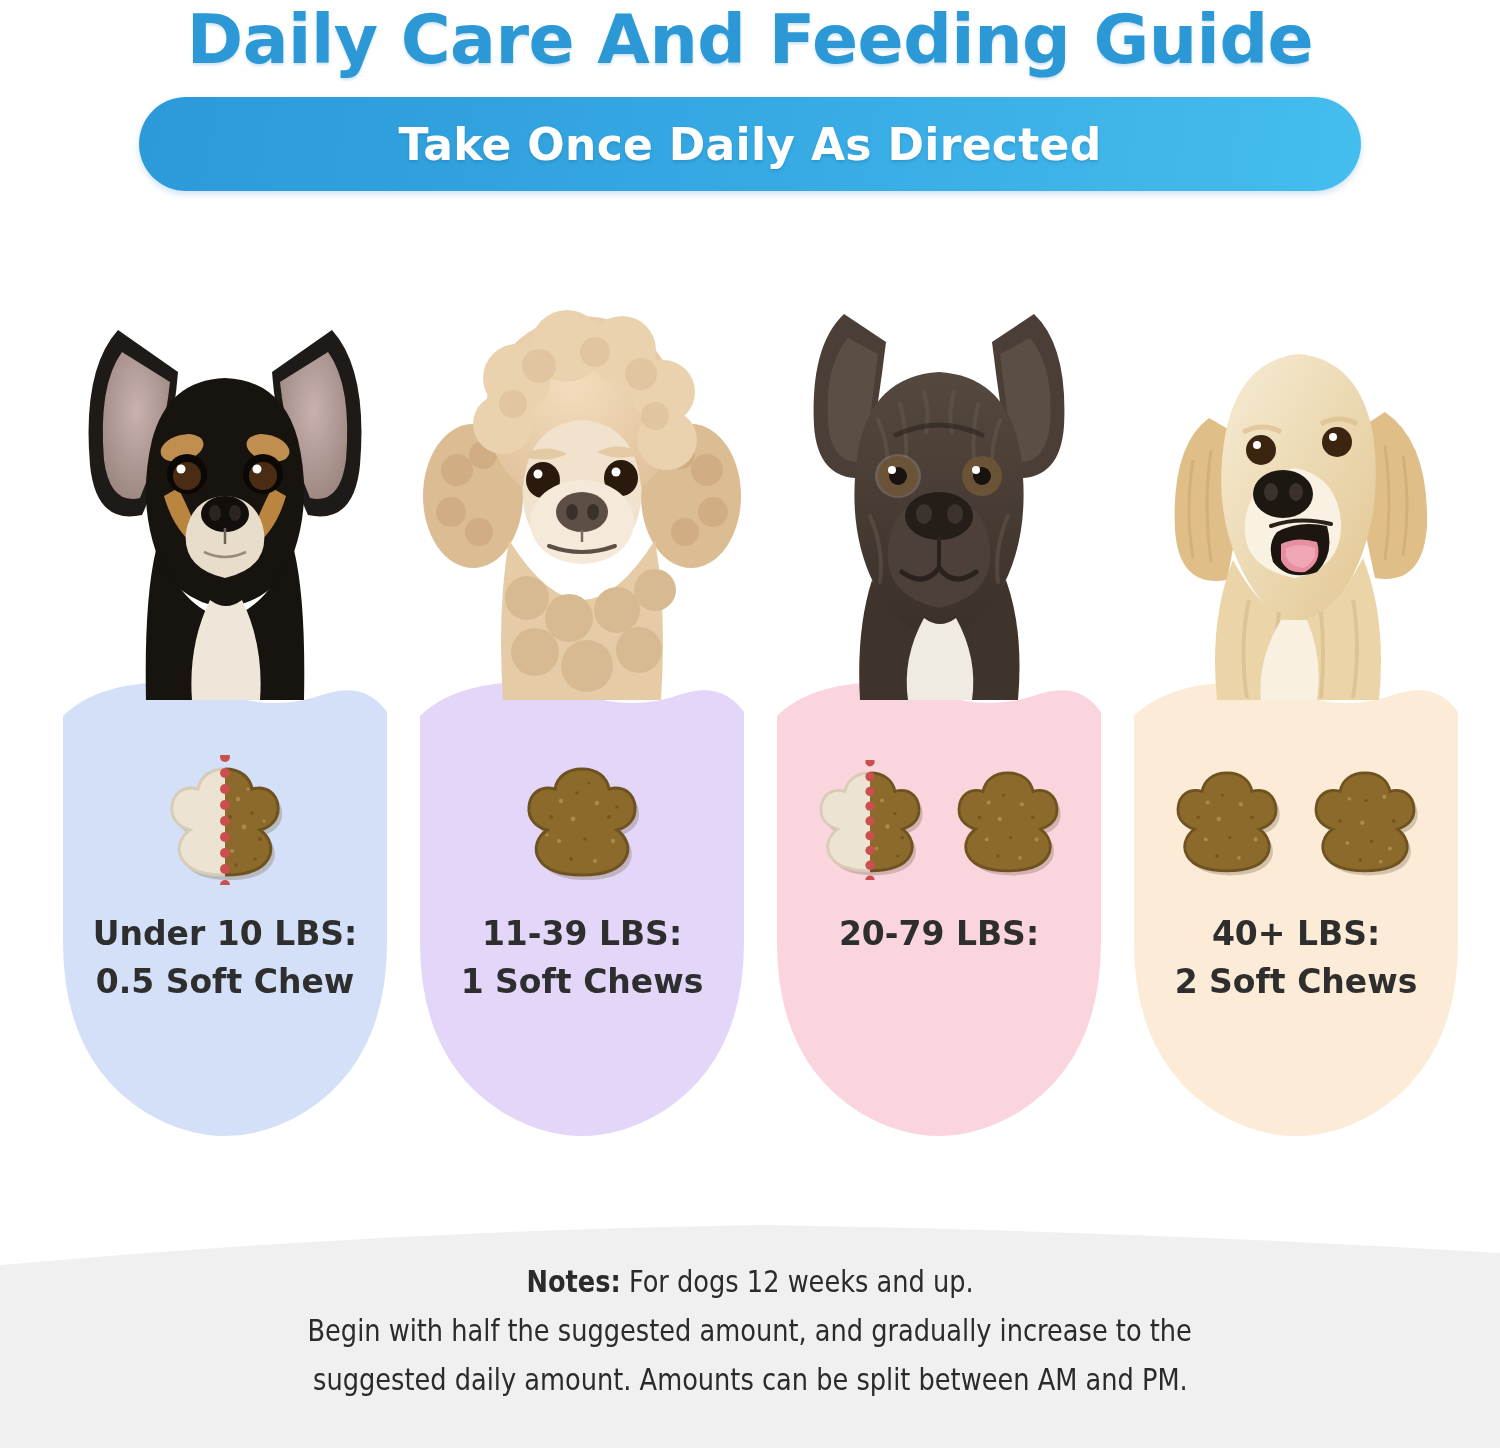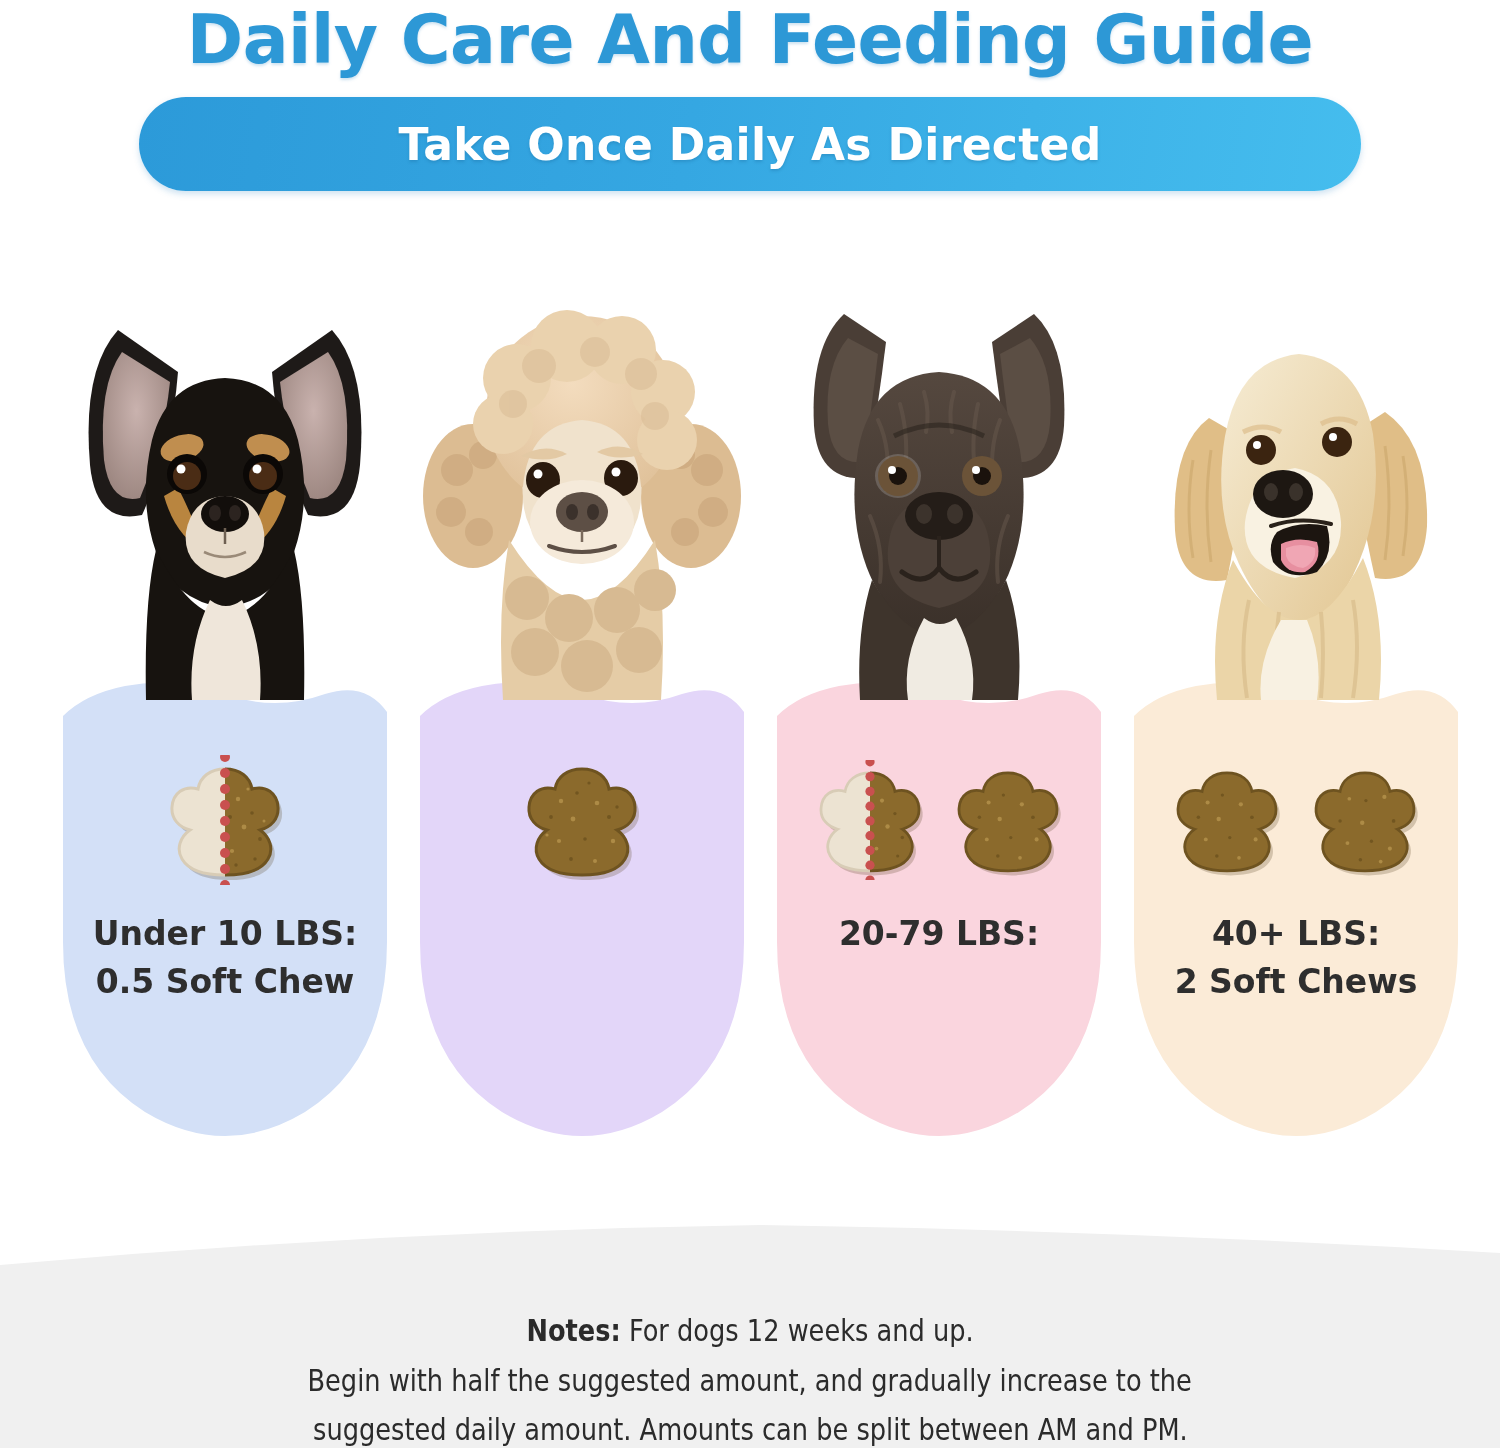--- a/index.html
+++ b/index.html
@@ -64,21 +64,21 @@
     font-weight:bold; font-size:33px; line-height:1.45;
   }
   .label .l2{display:block;}
 
   
   .notes-panel{
     position:absolute; left:0; bottom:0; width:1500px; height:235px; z-index:4;
   }
   .notes-text{
     position:absolute; left:0; bottom:0; width:1500px; height:235px;
-    display:flex; flex-direction:column; align-items:center; justify-content:flex-end;
+    display:flex; flex-direction:column; align-items:center; justify-content:center;
     z-index:5; gap:12px;
     font-family:"DejaVu Sans Condensed","DejaVu Sans", sans-serif;
   }
   .notes-line{
     font-size:31px; color:#2b2b2b; text-align:center; line-height:1.2;
     transform:scaleX(0.92); transform-origin:center;
   }
   .notes-line b{font-weight:bold;}
 </style>
 </head>
@@ -294,20 +294,24 @@
             <circle cx="68" cy="84" r="1.8" fill="#5E4617"></circle>
           <circle cx="96" cy="86" r="2.2" fill="#C9A65C"></circle>
             <circle cx="54" cy="104" r="1.9" fill="#5E4617"></circle>
           <circle cx="78" cy="106" r="2.0" fill="#C9A65C"></circle>
             <circle cx="100" cy="52" r="1.7" fill="#5E4617"></circle>
           <circle cx="30" cy="80" r="1.6" fill="#C9A65C"></circle>
             <circle cx="72" cy="28" r="1.6" fill="#5E4617"></circle>
         </g>
       </svg>
     </div>
+    <div class="label">
+      <span>11-39 LBS:</span>
+      <span class="l2">1 Soft Chews</span>
+    </div>
   </div>
 
   <div class="card card-3">
     <svg class="tag" viewBox="0 0 340 480">
       <path d="M8 56 Q30 34 70 26 Q120 16 170 34 Q220 52 270 34 Q310 21 332 52
                L332 282 Q332 400 250 452 Q170 500 90 452 Q8 400 8 282 Z" fill="#FAD5DE"></path>
     </svg>
     <svg class="dog" viewBox="0 0 330 400">
       <defs>
         <linearGradient id="fbc" x1="0" y1="0" x2="0" y2="1">

